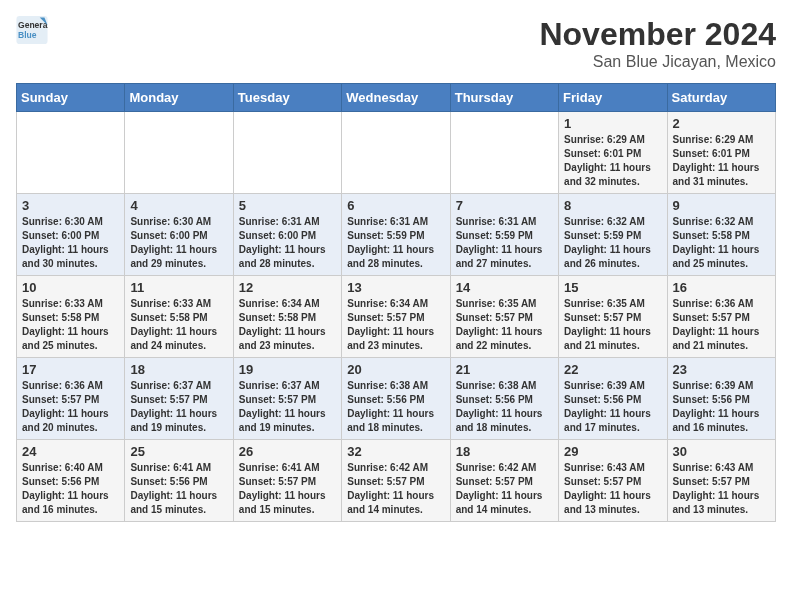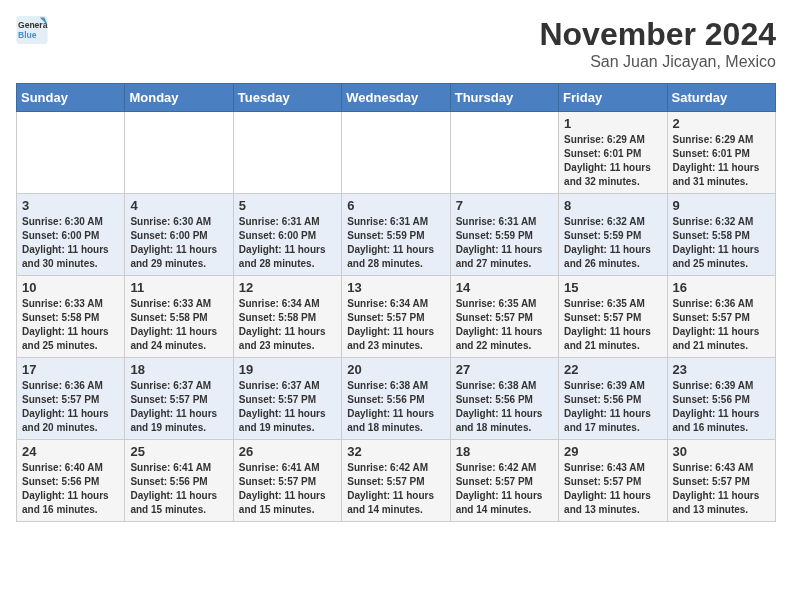--- a/index.html
+++ b/index.html
@@ -91,21 +91,21 @@
   <div class="logo">
     <svg class="logo-icon" viewBox="0 0 40 36" xmlns="http://www.w3.org/2000/svg">
       <rect x="0" y="0" width="40" height="36" rx="4" fill="#4a90c4" opacity="0.15"></rect>
       <text x="2" y="16" font-size="11" font-weight="bold" fill="#333" font-family="Arial">General</text>
       <text x="2" y="28" font-size="11" font-weight="bold" fill="#4a90c4" font-family="Arial">Blue</text>
       <polygon points="30,2 40,12 36,2" fill="#4a90c4"></polygon>
     </svg>
   </div>
   <div class="title-area">
     <div class="calendar-title">November 2024</div>
-    <div class="calendar-subtitle">San Juan Jicayan, Mexico</div>
+    <div class="calendar-subtitle">San Blue Jicayan, Mexico</div>
   </div>
 </div>
 
 <table>
   <thead>
     <tr id="header-row">
         <th>Sunday</th>
         <th>Monday</th>
         <th>Tuesday</th>
         <th>Wednesday</th>
@@ -261,21 +261,21 @@
 and 19 minutes.</div>
         </td>
         <td>
           <span class="day-num">20</span>
           <div class="day-info" style="white-space: pre-line;">Sunrise: 6:38 AM
 Sunset: 5:56 PM
 Daylight: 11 hours
 and 18 minutes.</div>
         </td>
         <td>
-          <span class="day-num">27</span>
+          <span class="day-num">21</span>
           <div class="day-info" style="white-space: pre-line;">Sunrise: 6:38 AM
 Sunset: 5:56 PM
 Daylight: 11 hours
 and 18 minutes.</div>
         </td>
         <td>
           <span class="day-num">22</span>
           <div class="day-info" style="white-space: pre-line;">Sunrise: 6:39 AM
 Sunset: 5:56 PM
 Daylight: 11 hours

